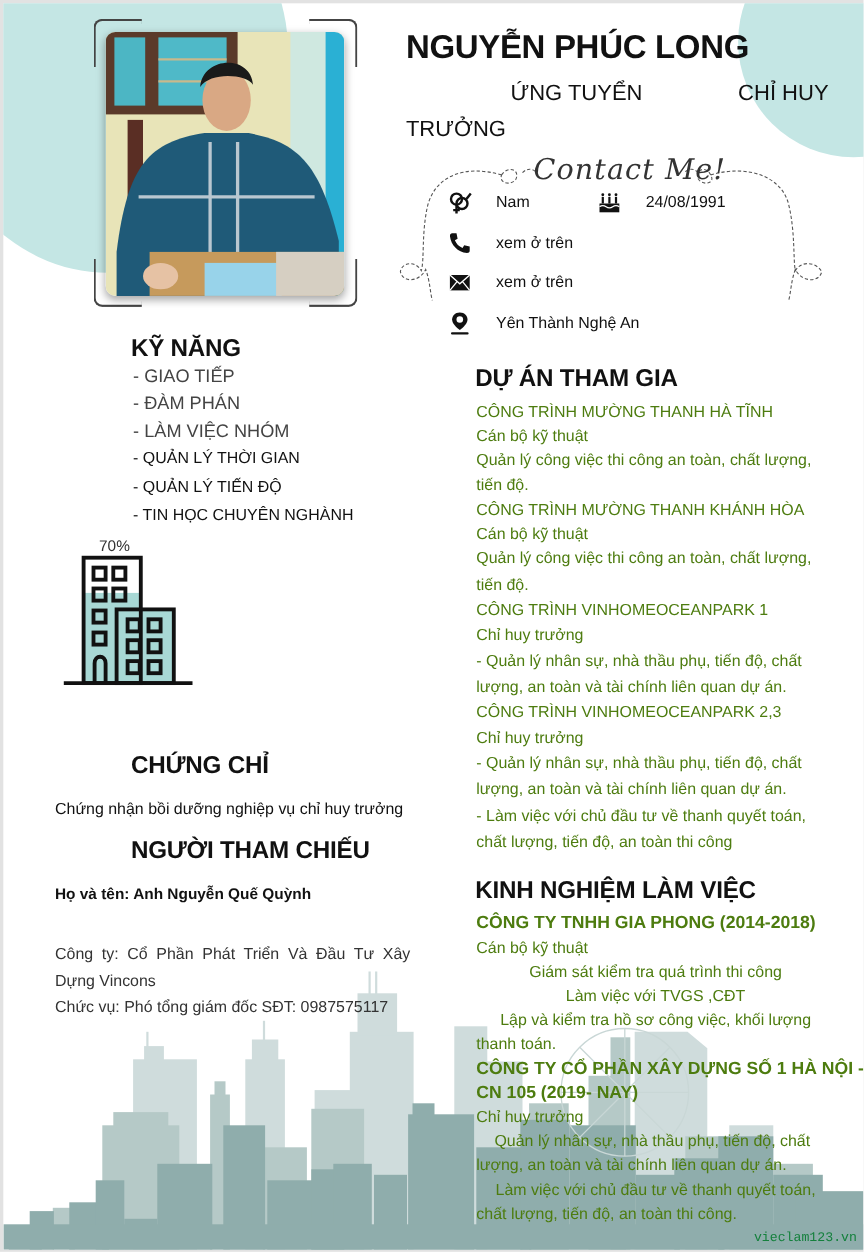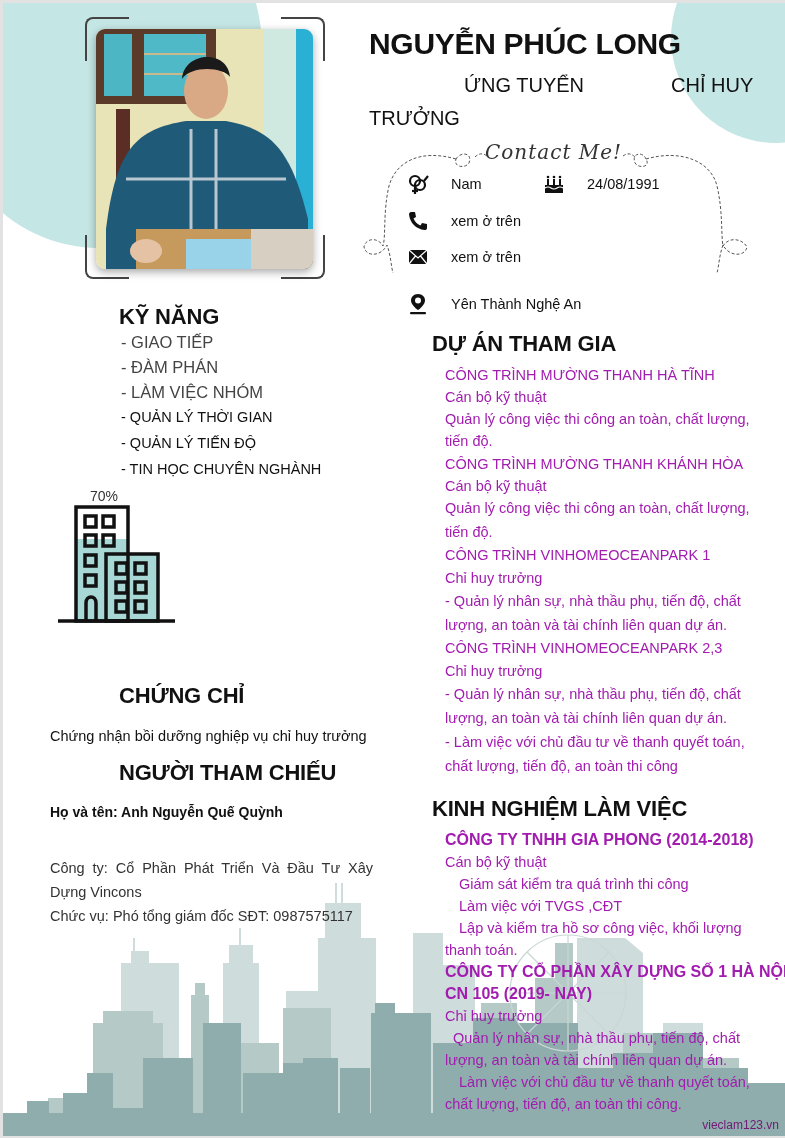--- a/index.html
+++ b/index.html
@@ -44,47 +44,47 @@
     line-height: 33px; color: #111;
   }
   .subtitle .w1 { position: absolute; left: 95px; top: 0; white-space: nowrap; }
   .subtitle .w2 { position: absolute; left: 292px; top: 0; white-space: nowrap; margin-left: 10px; }
   .subtitle .w3 { position: absolute; left: 0; top: 33px; white-space: nowrap; }
 
   
   .contact-frame { position: absolute; left: 358px; top: 138px; width: 392px; height: 135px; }
   .contact-title {
     position: absolute; left: 482px; top: 137px; font-family: "DejaVu Serif", serif;
-    font-style: italic; font-size: 20px; color: #333; letter-spacing: 1px; text-align: center;
+    font-style: italic; font-size: 26px; color: #333; letter-spacing: 1px; text-align: center;
   }
   .crow { position: absolute; left: 404px; height: 24px; font-size: 14.5px; }
   .crow .ic { position: absolute; left: 0; top: 0; width: 22px; height: 22px; }
   .crow .tx { position: absolute; left: 44px; top: 3px; white-space: nowrap; }
 
   .h-section { position: absolute; font-weight: bold; font-size: 22px; white-space: nowrap; letter-spacing: -0.2px; text-align: center; }
 
   .skills { position: absolute; left: 118px; top: 328px; }
   .skill-a { font-size: 16.5px; color: #444; height: 25px; line-height: 22px; white-space: nowrap; }
   .skill-b { font-size: 14.5px; color: #111; height: 26px; line-height: 22px; white-space: nowrap; }
 
   .pct { position: absolute; left: 87px; top: 485px; font-size: 14px; color: #333; }
   .building { position: absolute; left: 52px; top: 500px; width: 124px; height: 122px; }
 
   .cert { position: absolute; left: 47px; top: 725px; font-size: 14.5px; white-space: nowrap; }
   .ref { position: absolute; left: 47px; top: 797px; width: 323px; font-size: 14.5px; line-height: 24px; color: #333; }
   .ref .nm { font-weight: bold; color: #111; font-size: 14px; }
   .ref .jt { text-align: justify; text-align-last: justify; margin-top: 32px; }
 
-  .right-col { position: absolute; left: 442px; width: 312px; font-size: 14.5px; line-height: 22.5px; color: #a21caf; }
+  .right-col { position: absolute; left: 430px; width: 312px; font-size: 14.5px; line-height: 22.5px; color: #4d7c0f; }
   .right-col .line { white-space: nowrap; }
   .right-col .b { font-weight: bold; font-size: 16px; }
-  .right-col .ind { padding-left: 14px; }
+  .right-col .ind { padding-left: 14px; text-align: center; }
   .proj-lines { top: 361px; }
   .exp-lines { top: 826px; line-height: 22px; }
-  .watermark { position: absolute; right: 6px; bottom: 4px; font-size: 12px; color: #701a75; }
+  .watermark { position: absolute; right: 6px; bottom: 4px; font-size: 12px; color: #15803d; font-family: Liberation Mono, monospace; }
 </style>
 </head>
 <body>
 
 <div class="page">
   <div class="blob-left"></div>
   <div class="blob-right"></div>
 
   <svg class="skyline" viewBox="0 0 782 255">
     <g fill="#cfdcdc">
@@ -237,21 +237,21 @@
     </svg>
     <span class="tx">xem ở trên</span>
   </div>
   <div class="crow" style="top:243px; width:300px;">
     <svg class="ic" viewBox="0 0 22 22">
       <rect x="2" y="4" width="18" height="14" fill="#111"></rect>
       <path d="M2 4 L11 12 L20 4 M2 18 L8.5 10 M20 18 L13.5 10" stroke="#fff" stroke-width="1.2" fill="none"></path>
     </svg>
     <span class="tx">xem ở trên</span>
   </div>
-  <div class="crow" style="top:290px; width:300px;text-align:right;">
+  <div class="crow" style="top:280px; width:300px;text-align:right;">
     <svg class="ic" viewBox="0 0 22 22">
       <path d="M11 1 C6.5 1 4 4 4 7.5 C4 11 8 15 11 17 C14 15 18 11 18 7.5 C18 4 15.5 1 11 1 Z" fill="#111"></path>
       <circle cx="11" cy="7.5" r="3" fill="#fff"></circle>
       <rect x="3" y="19" width="16" height="2.2" rx="1" fill="#111"></rect>
     </svg>
     <span class="tx">Yên Thành Nghệ An</span>
   </div>
 
   <div class="h-section" style="left:116px; top:301px;">KỸ NĂNG</div>
   <div class="skills">

